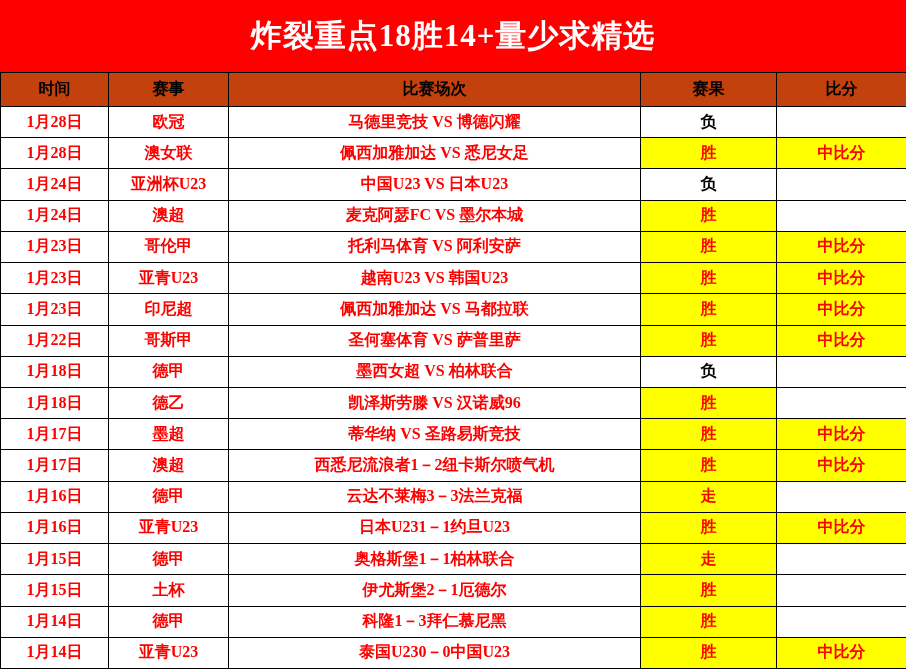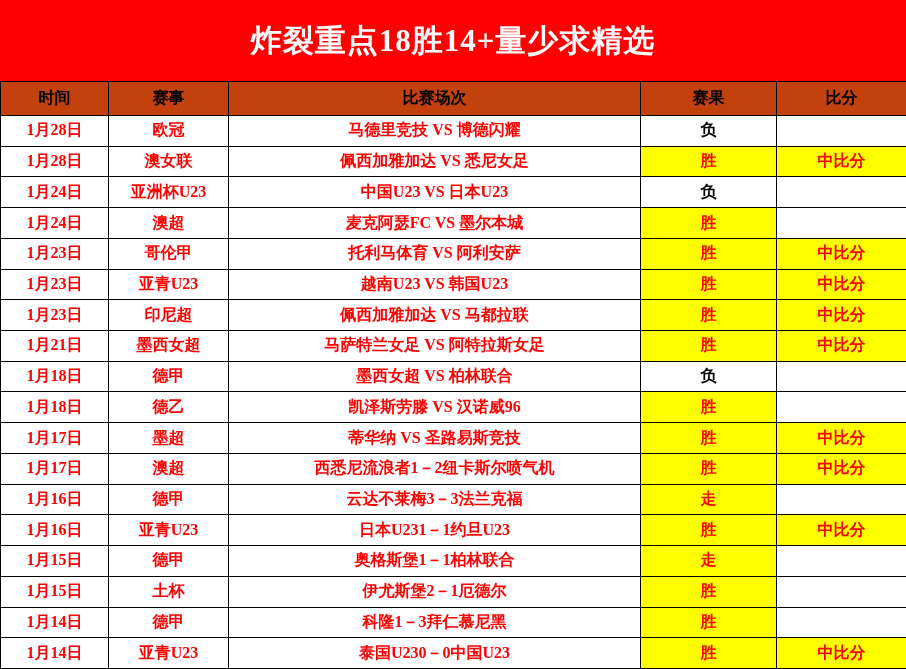--- a/index.html
+++ b/index.html
@@ -15,21 +15,21 @@
   }
   .sheet {
     width: 906px;
     height: 669px;
     box-sizing: border-box;
     background: #ffffff;
     display: flex;
     flex-direction: column;
   }
   .title-bar {
-    height: 81px;
+    height: 72px;
     background: #ff0000;
     display: flex;
     align-items: center;
     justify-content: center;
     flex: 0 0 auto;
   }
   .title-text {
     color: #ffffff;
     font-size: 31px;
     font-weight: bold;
@@ -159,23 +159,23 @@
           <td class="c-score filled">中比分</td>
         </tr>
         <tr>
           <td class="c-time">1月23日</td>
           <td class="c-league">印尼超</td>
           <td class="c-match">佩西加雅加达  VS  马都拉联</td>
           <td class="c-result win">胜</td>
           <td class="c-score filled">中比分</td>
         </tr>
         <tr>
-          <td class="c-time">1月21日</td>
-          <td class="c-league">墨西女超</td>
-          <td class="c-match">马萨特兰女足  VS  阿特拉斯女足</td>
+          <td class="c-time">1月22日</td>
+          <td class="c-league">哥斯甲</td>
+          <td class="c-match">圣何塞体育  VS  萨普里萨</td>
           <td class="c-result win">胜</td>
           <td class="c-score filled">中比分</td>
         </tr>
         <tr>
           <td class="c-time">1月18日</td>
           <td class="c-league">德甲</td>
           <td class="c-match">墨西女超  VS  柏林联合</td>
           <td class="c-result">负</td>
           <td class="c-score"></td>
         </tr>

